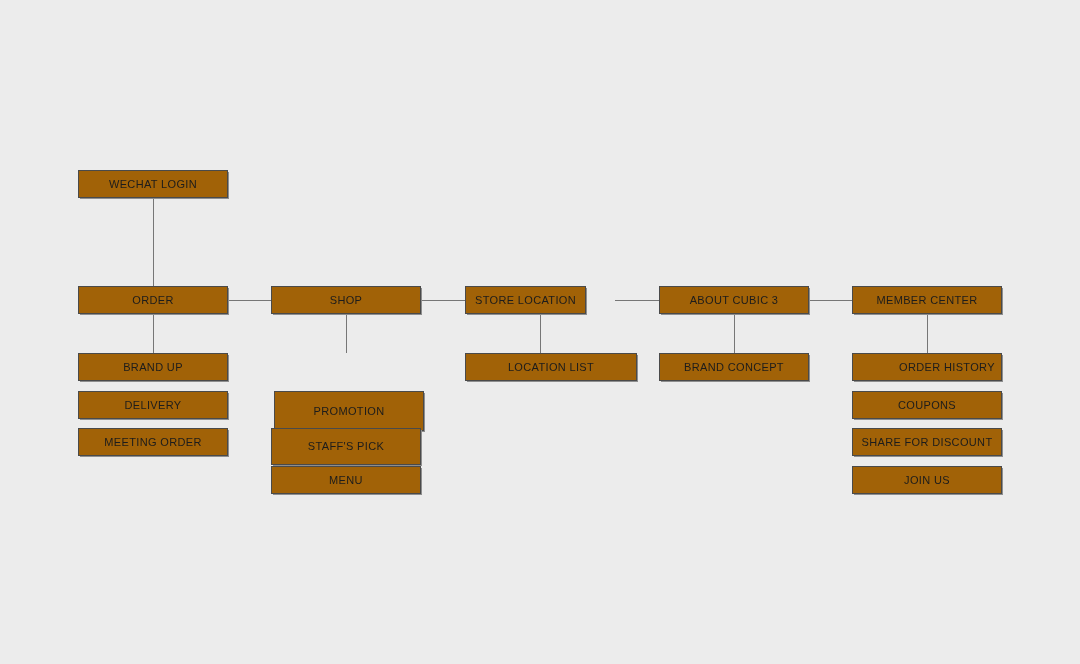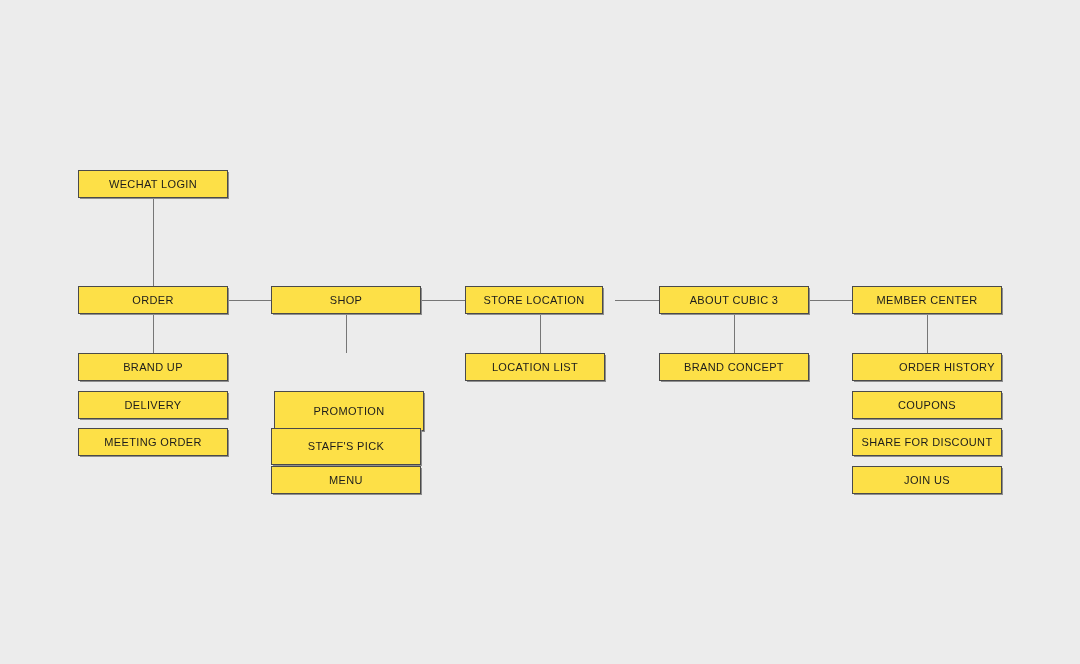--- a/index.html
+++ b/index.html
@@ -25,21 +25,21 @@
     background: #767676;
     z-index: 1;
   }
   .connector.h { height: 1px; }
   .connector.v { width: 1px; }
 
   
   .node {
     position: absolute;
     box-sizing: border-box;
-    background: #fde047;
+    background: #a16207;
     border: 1px solid #4a4a4a;
     box-shadow: 1.5px 1.5px 0 -0.5px #8e8e8e;
     display: flex;
     align-items: center;
     justify-content: center;
     z-index: 2;
   }
   .node .label {
     font-size: 11px;
     letter-spacing: 0.35px;
@@ -77,25 +77,25 @@
     <div class="connector v" style="left: 346px; top: 314px; height: 39px;"></div>
     <div class="node" style="left: 274px; top: 391px; width: 150px; height: 40px;">
       <span class="label">PROMOTION</span>
     </div>
     <div class="node" style="left: 271px; top: 428px; width: 150px; height: 37px;">
       <span class="label">STAFF'S PICK</span>
     </div>
     <div class="node" style="left: 271px; top: 466px; width: 150px; height: 28px; justify-content: center;">
       <span class="label">MENU</span>
     </div>
-    <div class="node" style="left: 465px; top: 286px; width: 138px; height: 28px;">
+    <div class="node" style="left: 465px; top: 286px; width: 121px; height: 28px;">
       <span class="label">STORE LOCATION</span>
     </div>
     <div class="connector v" style="left: 540px; top: 314px; height: 39px;"></div>
-    <div class="node" style="left: 465px; top: 353px; width: 140px; height: 28px;">
+    <div class="node" style="left: 465px; top: 353px; width: 172px; height: 28px;">
       <span class="label">LOCATION LIST</span>
     </div>
     <div class="node" style="left: 659px; top: 286px; width: 150px; height: 28px;">
       <span class="label">ABOUT CUBIC 3</span>
     </div>
     <div class="connector v" style="left: 734px; top: 314px; height: 39px;"></div>
     <div class="node" style="left: 659px; top: 353px; width: 150px; height: 28px;">
       <span class="label">BRAND CONCEPT</span>
     </div>
     <div class="node" style="left: 852px; top: 286px; width: 150px; height: 28px;">

